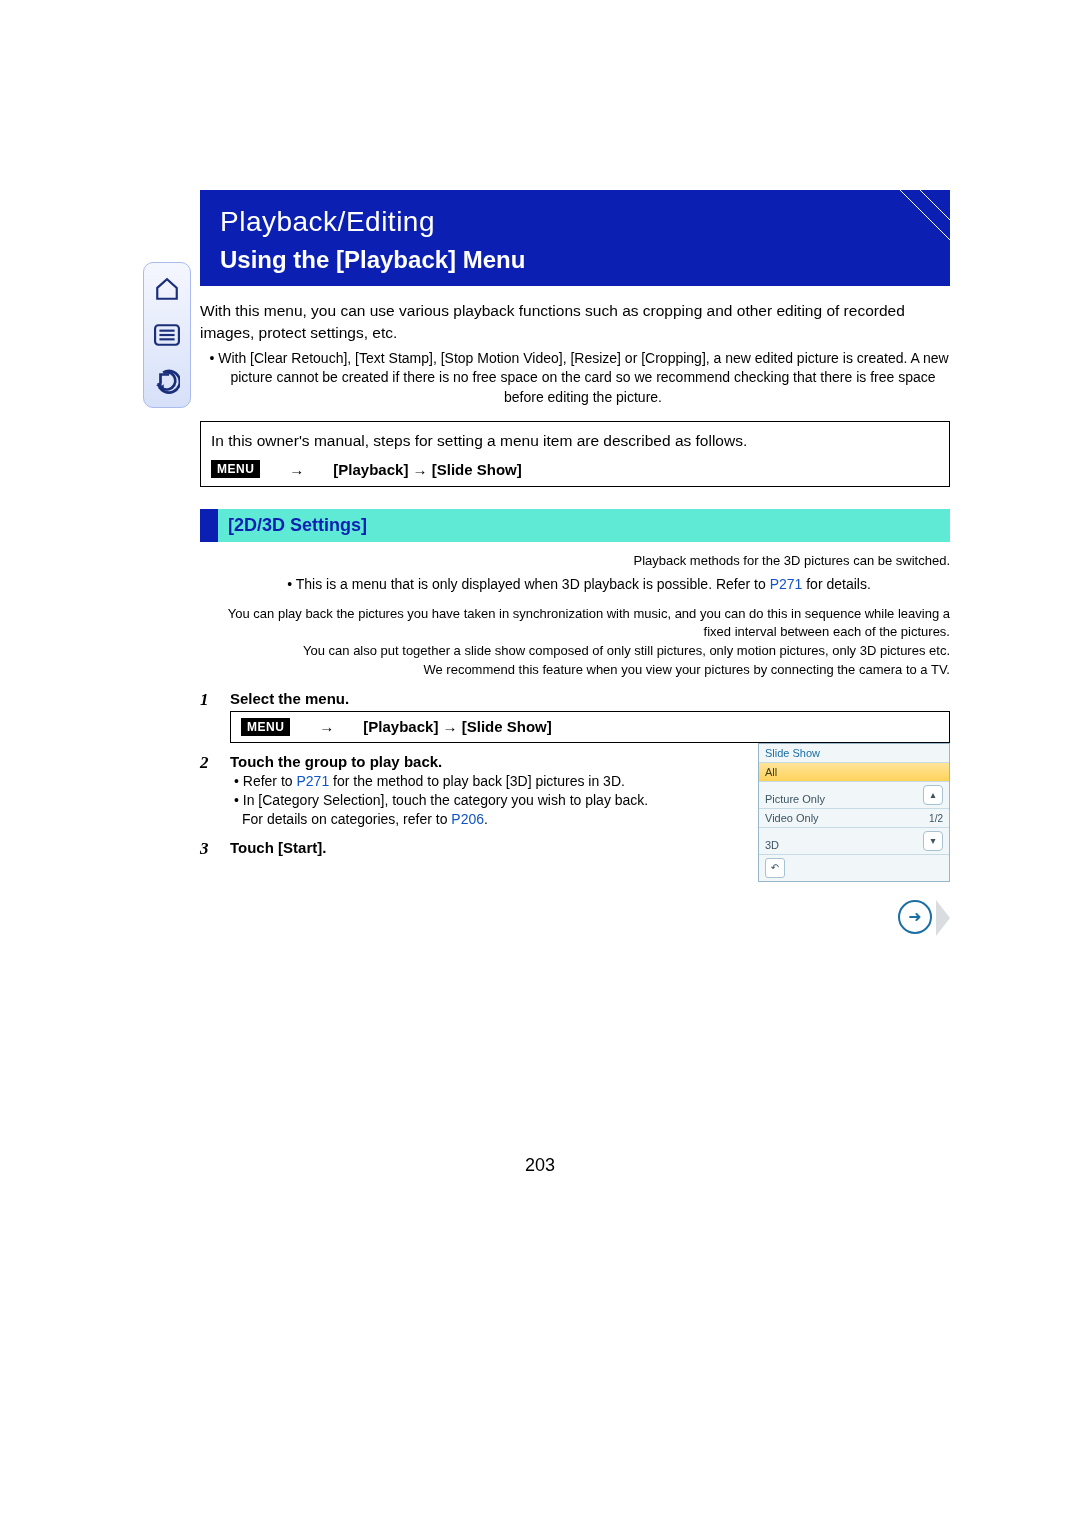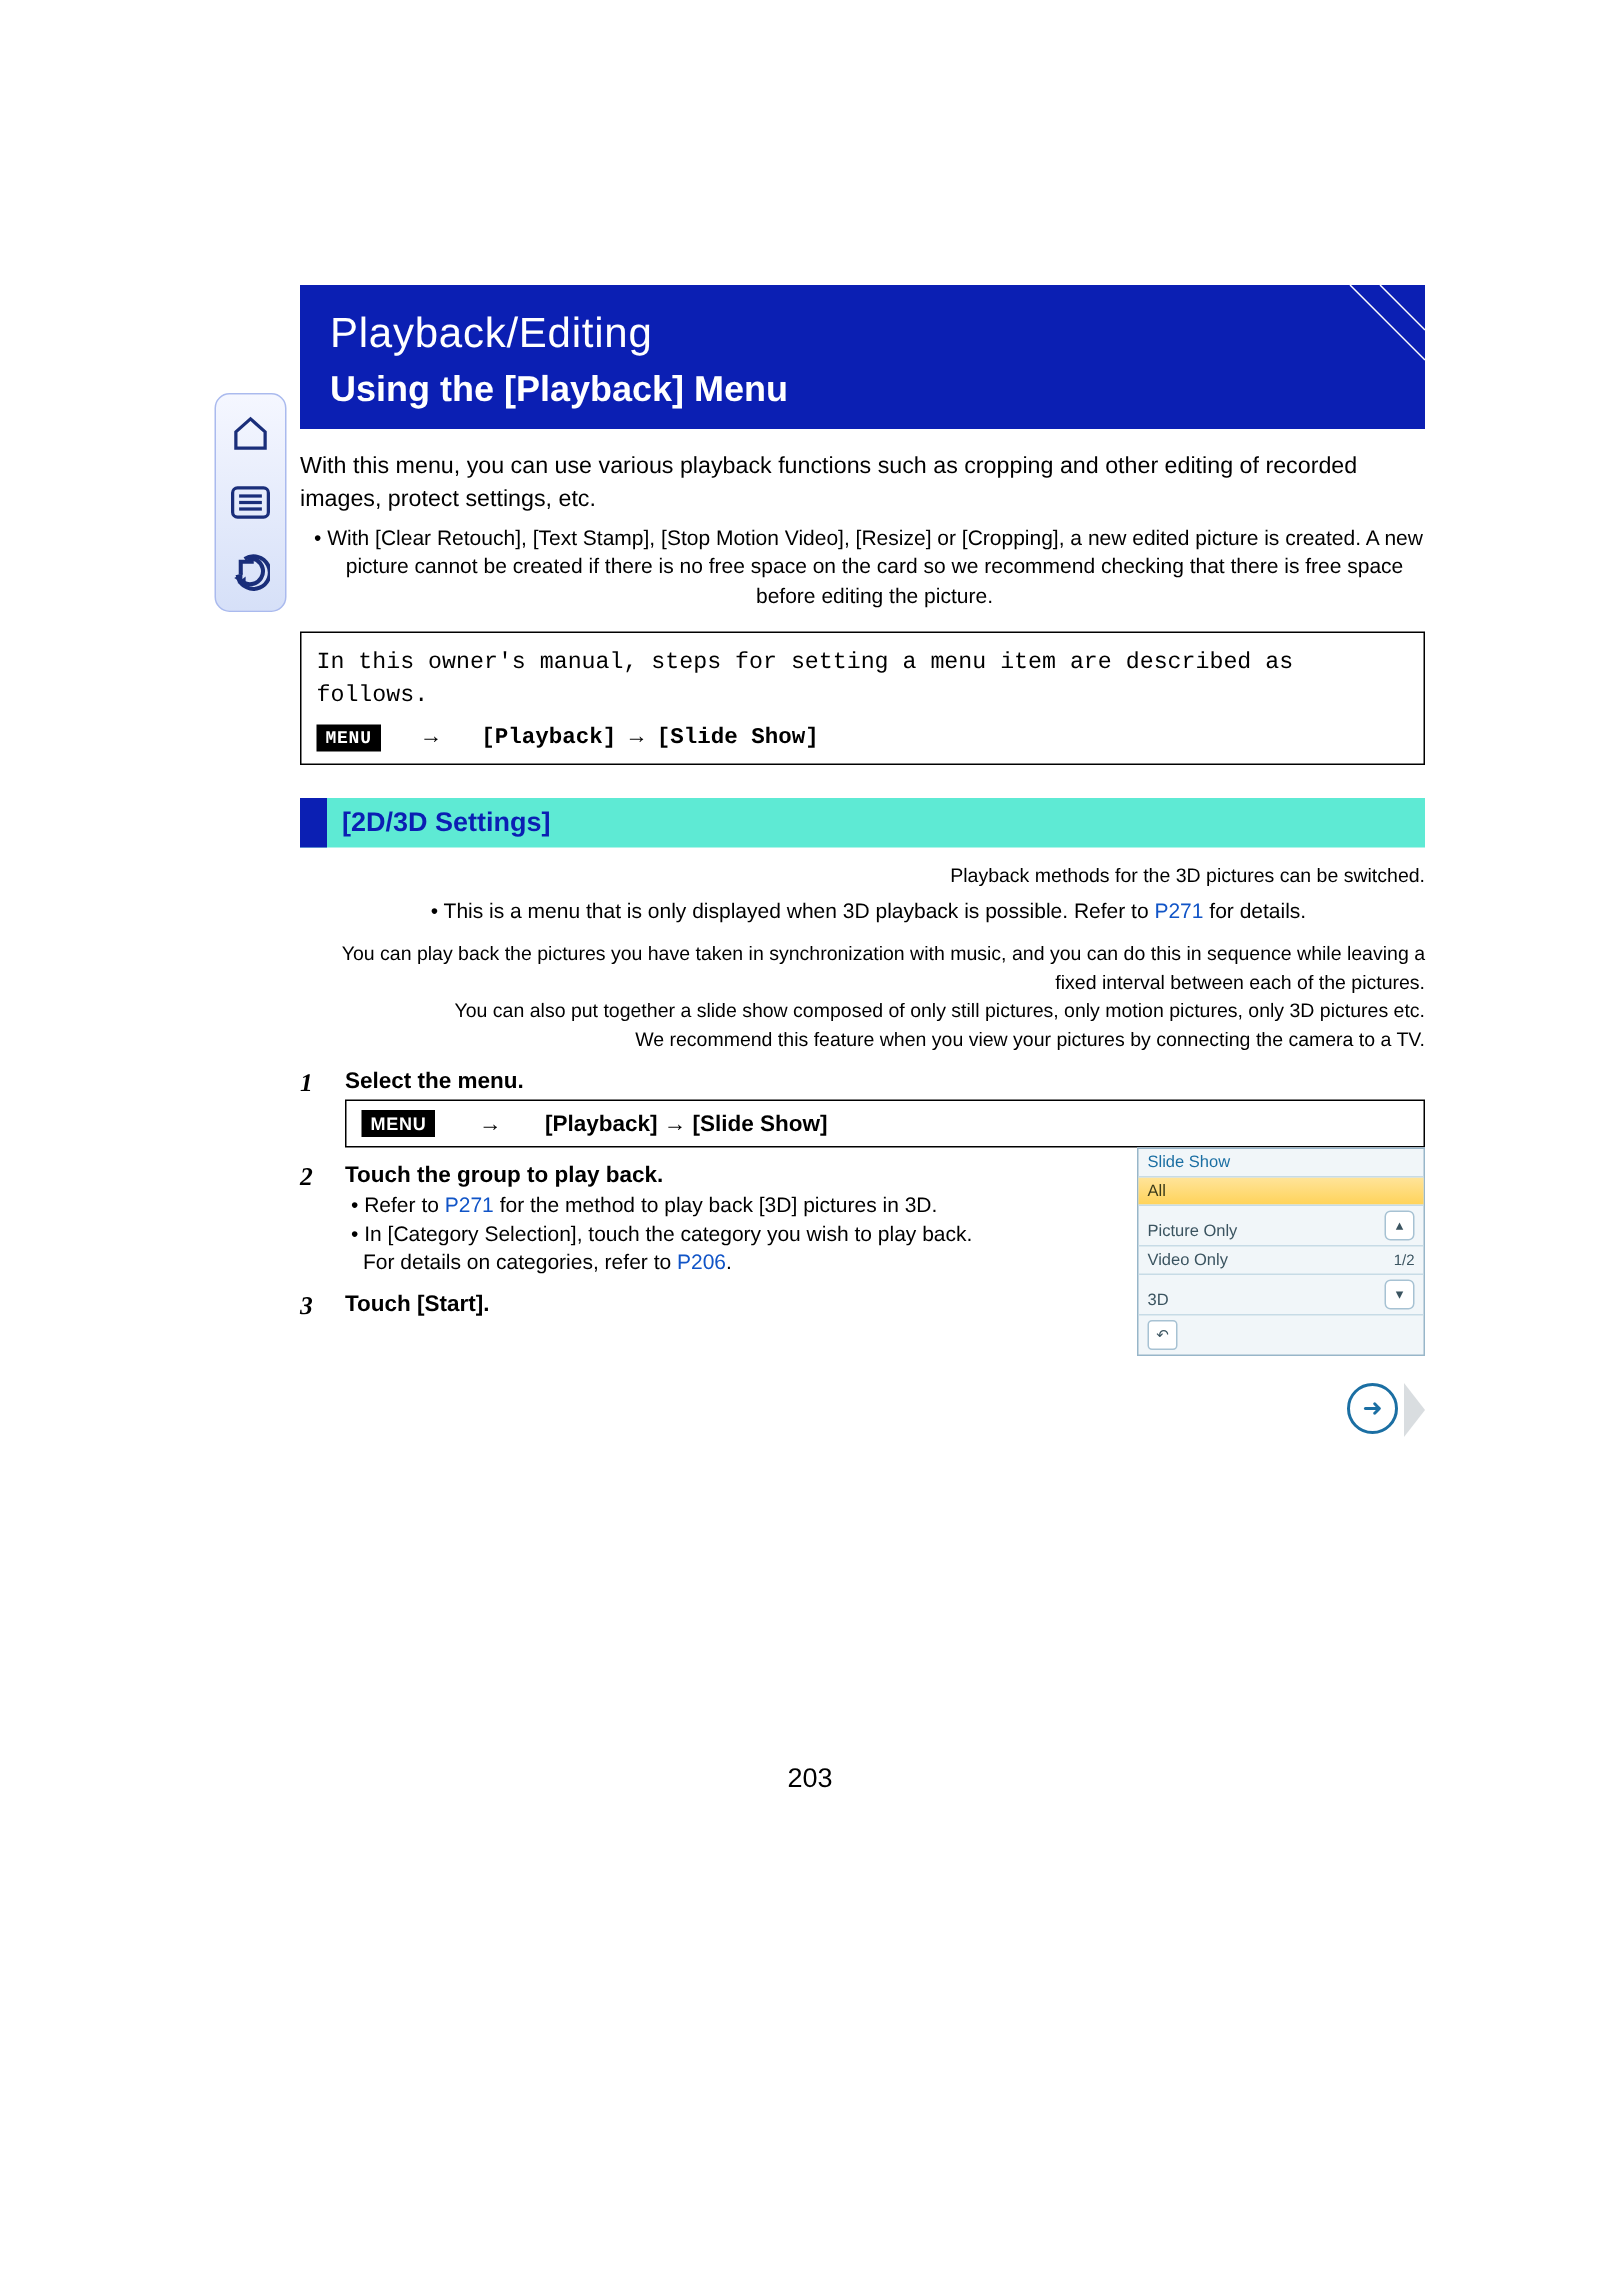--- a/index.html
+++ b/index.html
@@ -80,21 +80,20 @@
     padding-left: 12px;
   }
   .bullet-list .item::before {
     content: "• ";
   }
   .framed {
     border: 1px solid #000;
     margin-top: 14px;
     padding: 8px 10px;
     font-size: 15px;
-    font-family: Liberation Mono, monospace;
   }
   .menu-path {
     margin-top: 8px;
     display: flex;
     align-items: center;
     gap: 27px;
     font-size: 15px;
     font-weight: bold;
   }
   .menu-tag {
@@ -200,21 +199,21 @@
     width:30px;height:30px;border:2px solid #1b6fa3;border-radius:50%;
     display:flex;align-items:center;justify-content:center;color:#1b6fa3;font-size:16px;
     background:#fff;
     margin-right:6px;
   }
   .shadow-tri {
     width:0;height:0;border-top:18px solid transparent;border-bottom:18px solid transparent;border-left:14px solid #d9dde0; margin-left:-2px;
   }
   .page-number {
     position:absolute;
-    bottom: 330px;
+    bottom: 350px;
     left:0;right:0;
     text-align:center;
     font-size:18px;
   }
   .framed .inner-plain {
     font-size:15.5px;
     line-height:1.45;
     margin-bottom:6px;
   }
   .menu-path-in-step {

